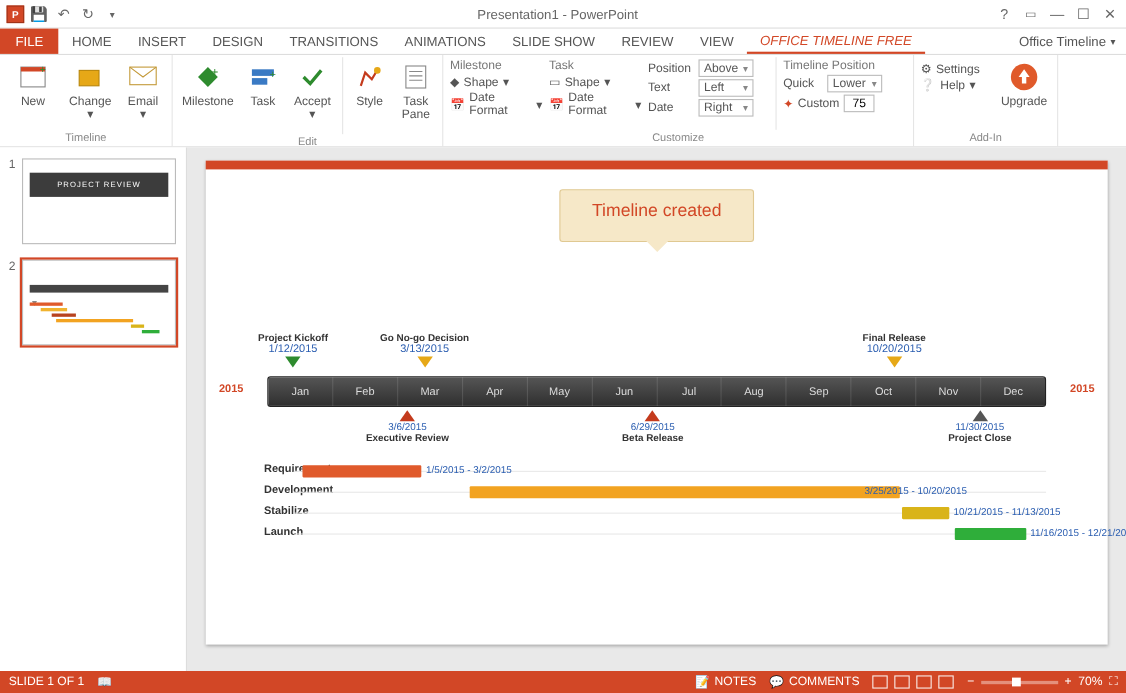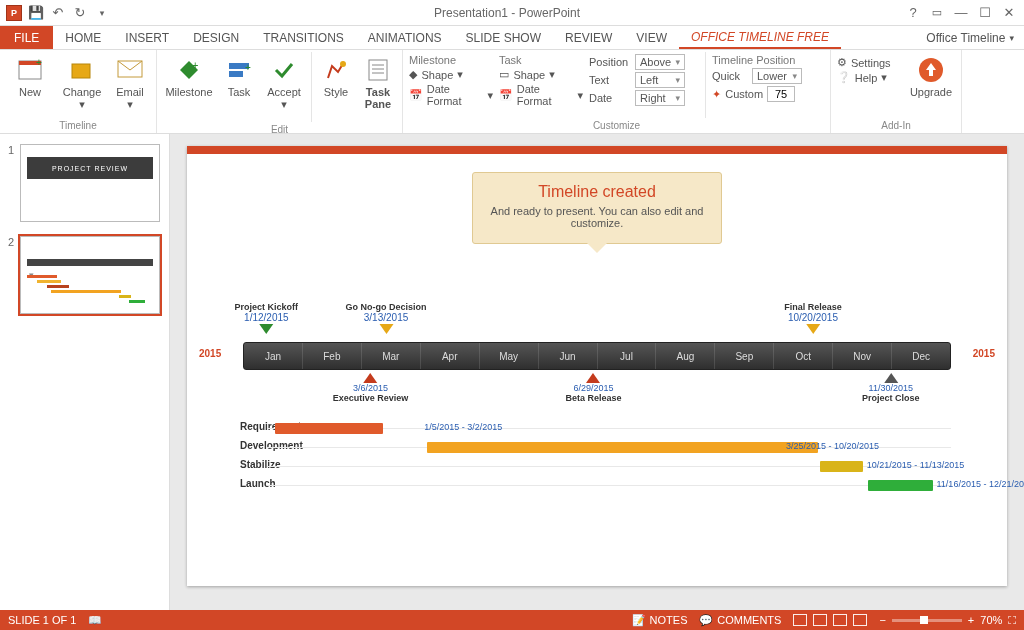--- a/index.html
+++ b/index.html
@@ -41,21 +41,21 @@
 .thumb-wrap { display:flex; gap:4px; margin-bottom:14px; }
 .thumb-wrap .num { font-size:11px; color:#666; width:8px;}
 .thumb { border:1px solid #bbb; width:140px; height:78px; background:#fff; position:relative; overflow:hidden;}
 .thumb.sel { outline:2px solid #d24726; }
 .thumb1-bar { position:absolute; top:12px; left:6px; right:6px; height:22px; background:#3c3c3c; color:#fff; font-size:7px; display:flex; align-items:center; justify-content:center; letter-spacing:1px;}
 
 .editor { flex:1; background:#e9e9e9; display:flex; align-items:flex-start; justify-content:center; padding:12px; position:relative;}
 .slide { width: 820px; height: 440px; background:#fff; border-top:8px solid #d24726; box-shadow:0 1px 3px rgba(0,0,0,.3); position:relative; }
 
 
-.callout { position:absolute; top:18px; left:50%; transform:translateX(-50%); width:250px; background:#f6e8c8; border:1px solid #e0c992; padding:10px 12px 14px 12px; border-radius:3px; text-align:center; }
+.callout { position:absolute; top:18px; left:50%; transform:translateX(-50%); width:177px; background:#f6e8c8; border:1px solid #e0c992; padding:10px 12px 14px 12px; border-radius:3px; text-align:center; }
 .callout h3 { color:#d24726; font-size:16px; font-weight:normal; margin-bottom:4px;}
 .callout p { font-size:11px; color:#555;}
 .callout::after{content:""; position:absolute; bottom:-10px; left:50%; transform:translateX(-50%); border:10px solid transparent; border-top-color:#f6e8c8; border-bottom:none;}
 
 
 .tl-area{ position:absolute; top:148px; left:0; right:0; }
 .yr { color:#d24726; font-weight:bold; font-size:10px; position:absolute; top:46px;}
 .yr.l{left:12px;} .yr.r{right:12px;}
 .months { position:absolute; top:40px; left:56px; right:56px; height:28px; background:linear-gradient(#555,#2f2f2f); border-radius:3px; border:1px solid #222; display:flex;}
 .months div{ flex:1; color:#ddd; font-size:10px; display:flex; align-items:center; justify-content:center; border-right:1px solid rgba(255,255,255,.12);}
@@ -190,21 +190,21 @@
       <div style="width:1px;background:#e5e5e5;height:70px;"></div>
       <div class="bigbtn" style="width:36px;">
           <div class="ic">
             <svg width="24" height="24">
               <path d="M4 20 L8 8 L14 14 L20 4" fill="none" stroke="#c43b1d" stroke-width="2"></path>
               <circle cx="19" cy="6" r="3" fill="#e6a817"></circle>
             </svg>
           </div>
           <div class="lbl">Style</div>
         </div>
-      <div class="bigbtn" style="width:36px;font-weight:bold;">
+      <div class="bigbtn" style="width:36px;">
           <div class="ic">
             <svg width="22" height="24">
               <rect x="2" y="2" width="18" height="20" fill="#fff" stroke="#888"></rect>
               <line x1="5" y1="7" x2="17" y2="7" stroke="#888"></line>
               <line x1="5" y1="11" x2="17" y2="11" stroke="#888"></line>
               <line x1="5" y1="15" x2="17" y2="15" stroke="#888"></line>
             </svg>
           </div>
           <div class="lbl">Task Pane</div>
         </div>
@@ -294,21 +294,20 @@
         <div style="position:absolute;top:58px;left:98px;width:12px;height:3px;background:#d9b419;"></div>
         <div style="position:absolute;top:63px;left:108px;width:16px;height:3px;background:#2fae3a;"></div>
       </div>
     </div>
   </div>
 
   <div class="editor">
     <div class="slide">
       <div class="callout">
         <h3>Timeline created</h3>
-        <p>And ready to present. You can also edit and customize.</p>
       </div>
 
       <div class="tl-area">
         <div class="yr l">2015</div>
         <div class="yr r">2015</div>
         <div class="ms-top" id="mstop">
             <div class="ms" style="left: 3.3%;">
               <div class="t">Project Kickoff</div>
               <div class="d">1/12/2015</div>
               <div class="tri dn" style="border-top-color:#2e8b2e"></div>
@@ -353,21 +352,21 @@
               <div class="tri up" style="border-bottom-color:#555"></div>
               <div class="d">11/30/2015</div>
               <div class="t">Project Close</div>
             </div>
           </div>
         <div class="tasks" id="tasks">
             <div class="task">
               <div class="tl">Requirements</div>
               <div class="line"></div>
               <div class="bar" style="left:87.524px;width:108.75600000000003px;background:#e05a2b;"></div>
-              <div class="dates" style="left:200.28000000000003px;margin-left:37px;">1/5/2015 - 3/2/2015</div>
+              <div class="dates" style="left:200.28000000000003px;">1/5/2015 - 3/2/2015</div>
             </div>
             <div class="task">
               <div class="tl">Development</div>
               <div class="line"></div>
               <div class="bar" style="left:240.05599999999998px;width:390.564px;background:#f2a321;"></div>
               <div class="dates" style="left:599px;">3/25/2015 - 10/20/2015</div>
             </div>
             <div class="task">
               <div class="tl">Stabilize</div>
               <div class="line"></div>

